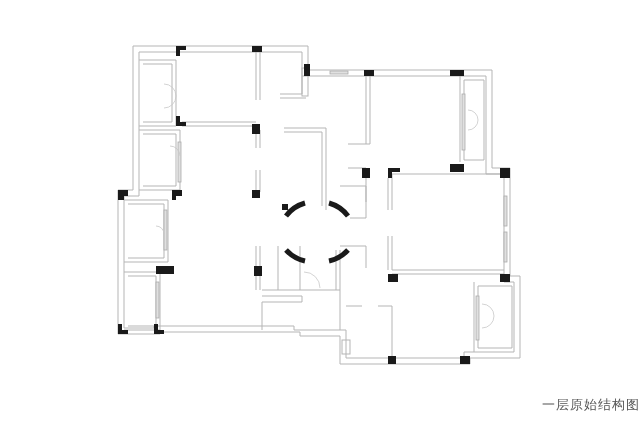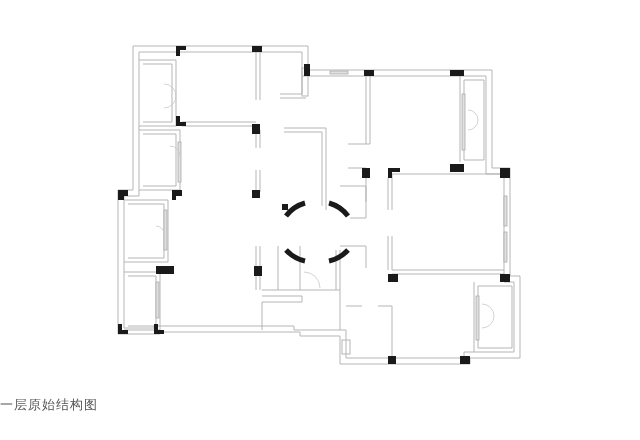--- a/index.html
+++ b/index.html
@@ -3,21 +3,21 @@
   <meta charset="utf-8">
   <style>
     html, body { margin: 0; padding: 0; background: #ffffff; }
     body { width: 640px; height: 440px; position: relative; overflow: hidden; font-family: "DejaVu Sans", sans-serif; }
     #plan { position: absolute; left: 0; top: 0; width: 640px; height: 440px; }
     .wall { fill: none; stroke: #b5b5b5; stroke-width: 1; }
     .col { fill: #1a1a1a; }
     .arc { fill: none; stroke: #1a1a1a; stroke-width: 5; }
     .door { fill: none; stroke: #c8c8c8; stroke-width: 0.8; }
     .win { fill: #e0e0e0; stroke: #aaaaaa; stroke-width: 0.8; }
-    .caption { position: absolute; left: 0; width: 640px; top: 396px; text-align: left;
+    .caption { position: absolute; left: 0; width: 640px; top: 396px; text-align: right;
       font-size: 13px; color: #555; letter-spacing: 1px; font-family: "DejaVu Sans", sans-serif; }
   </style>
 </head>
 <body>
 
 <svg id="plan" viewBox="0 0 640 440" xmlns="http://www.w3.org/2000/svg">
 
   <g>
     <polyline class="wall" points="133,46 308,46 308,70 492,70 492,168 510,168 510,276 520,276 520,358 470,358 470,364 340,364 340,336 300,336 300,332 160,332 160,334 118,334 118,190 133,190 133,46"></polyline>
     <polyline class="wall" points="139,52 302,52 302,76 486,76 486,174 504,174 504,282 514,282 514,352 464,352 464,358 346,358 346,330 294,330 294,326 154,326 154,328 124,328 124,196 139,196 139,52"></polyline>

